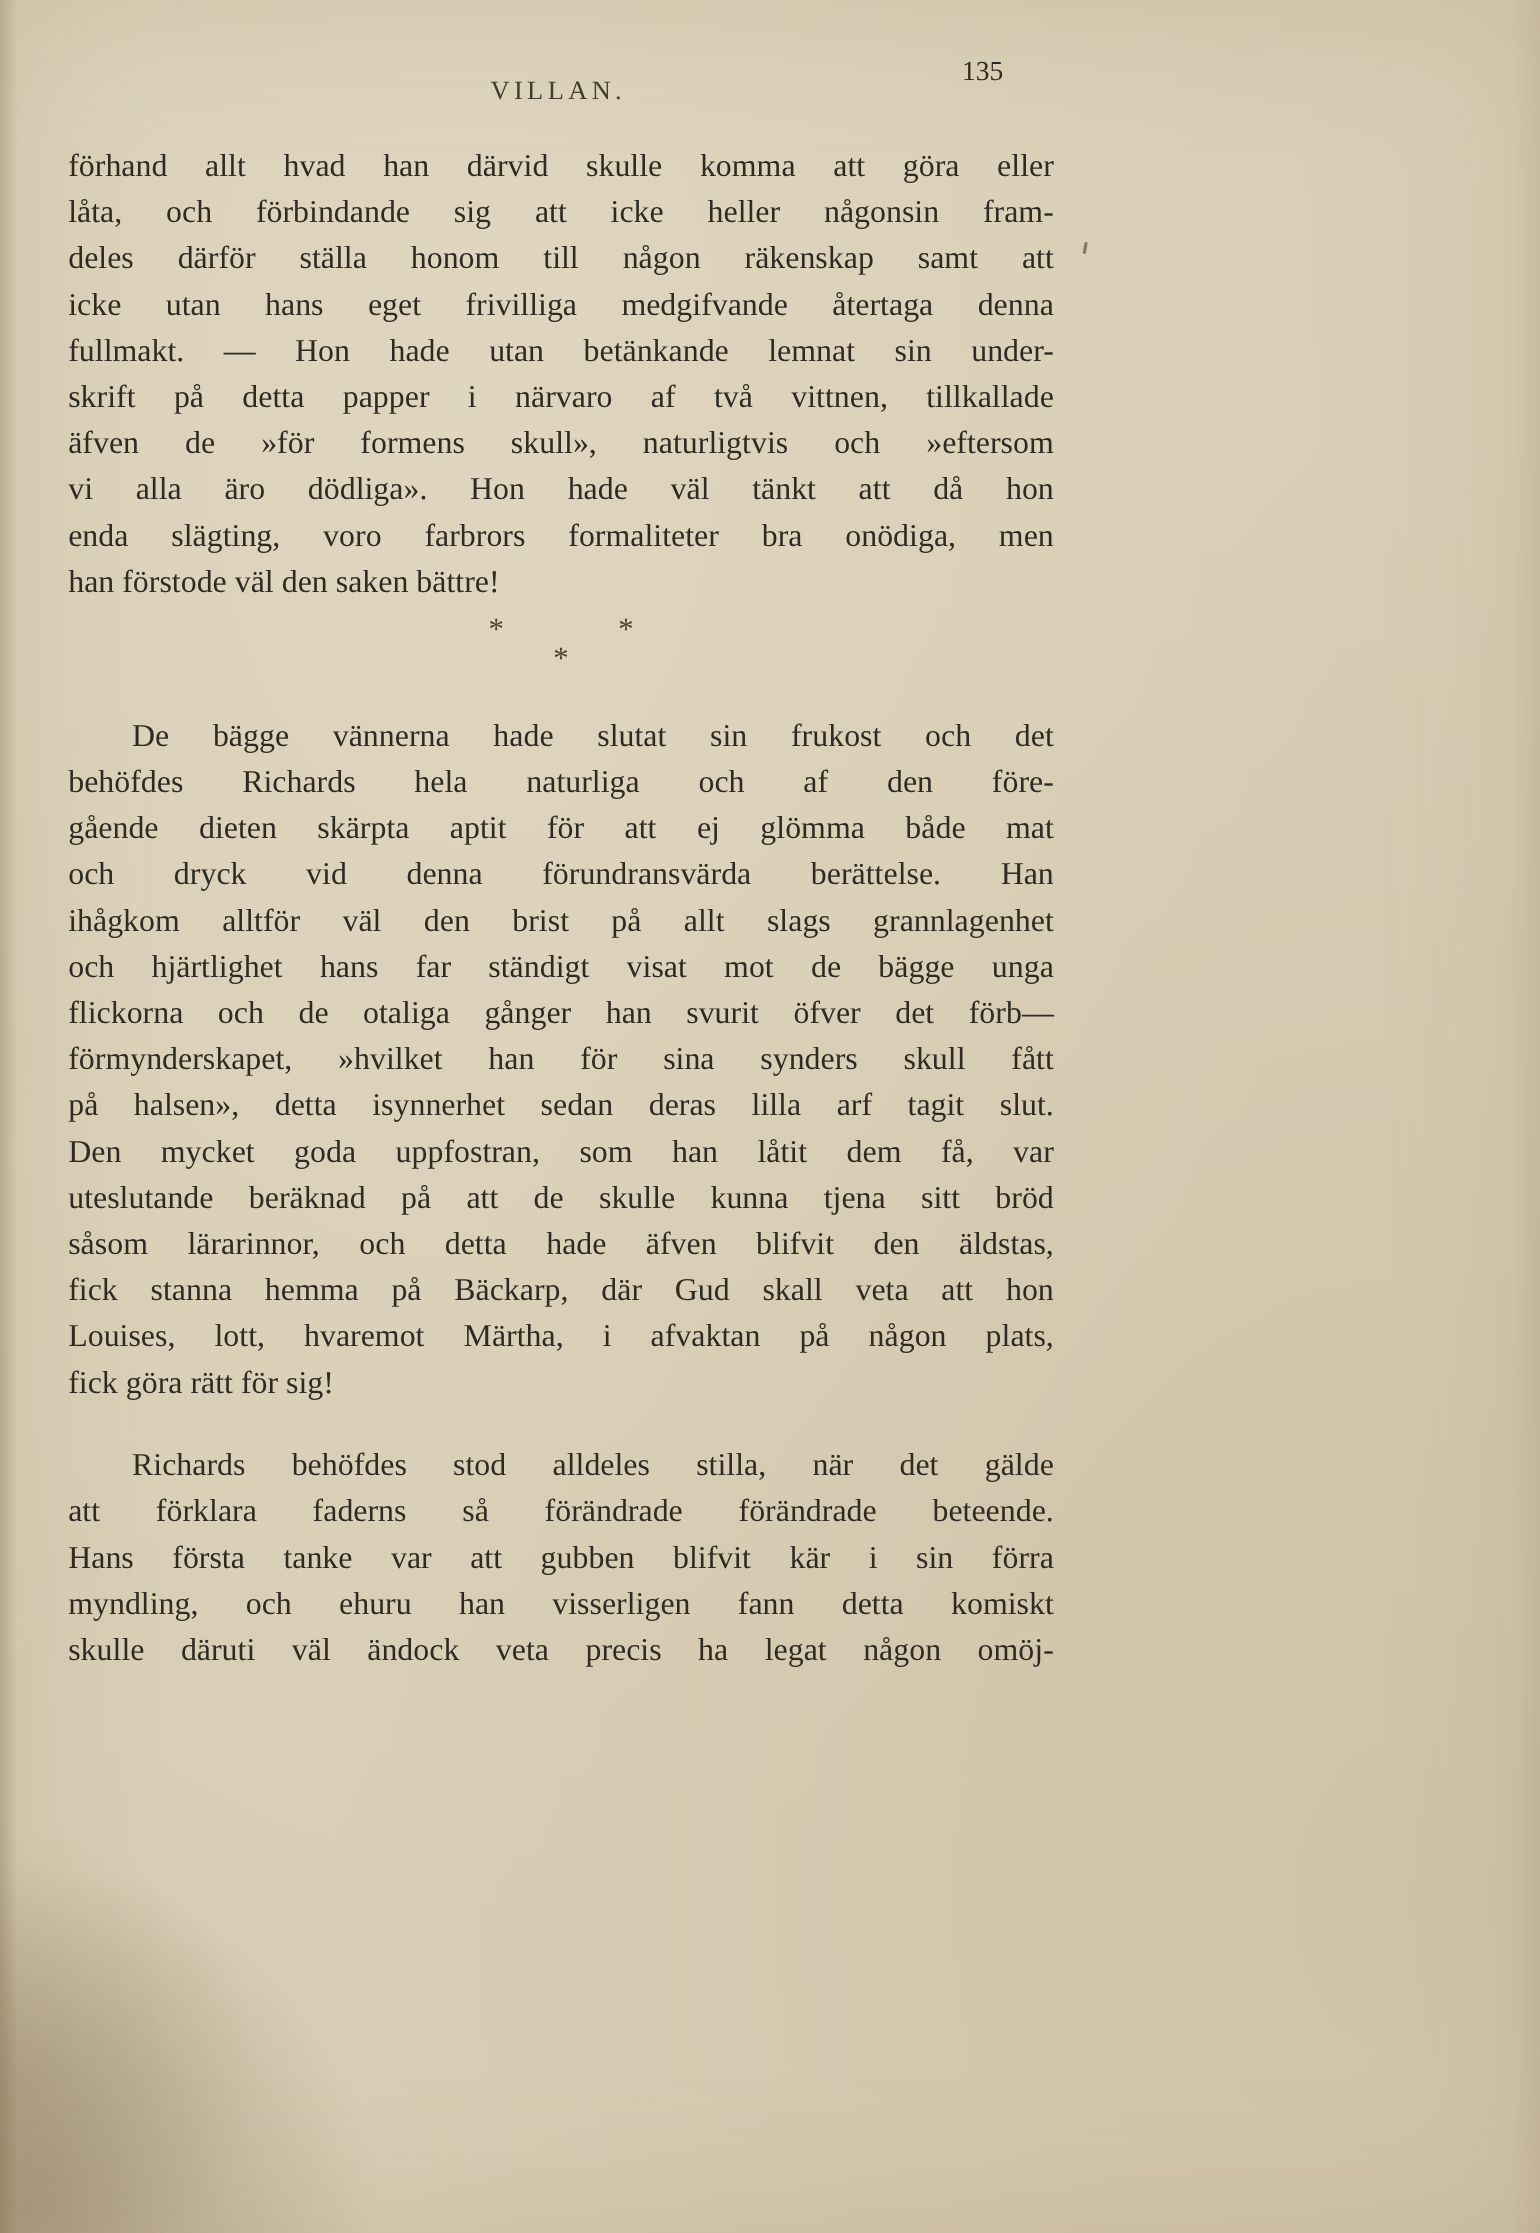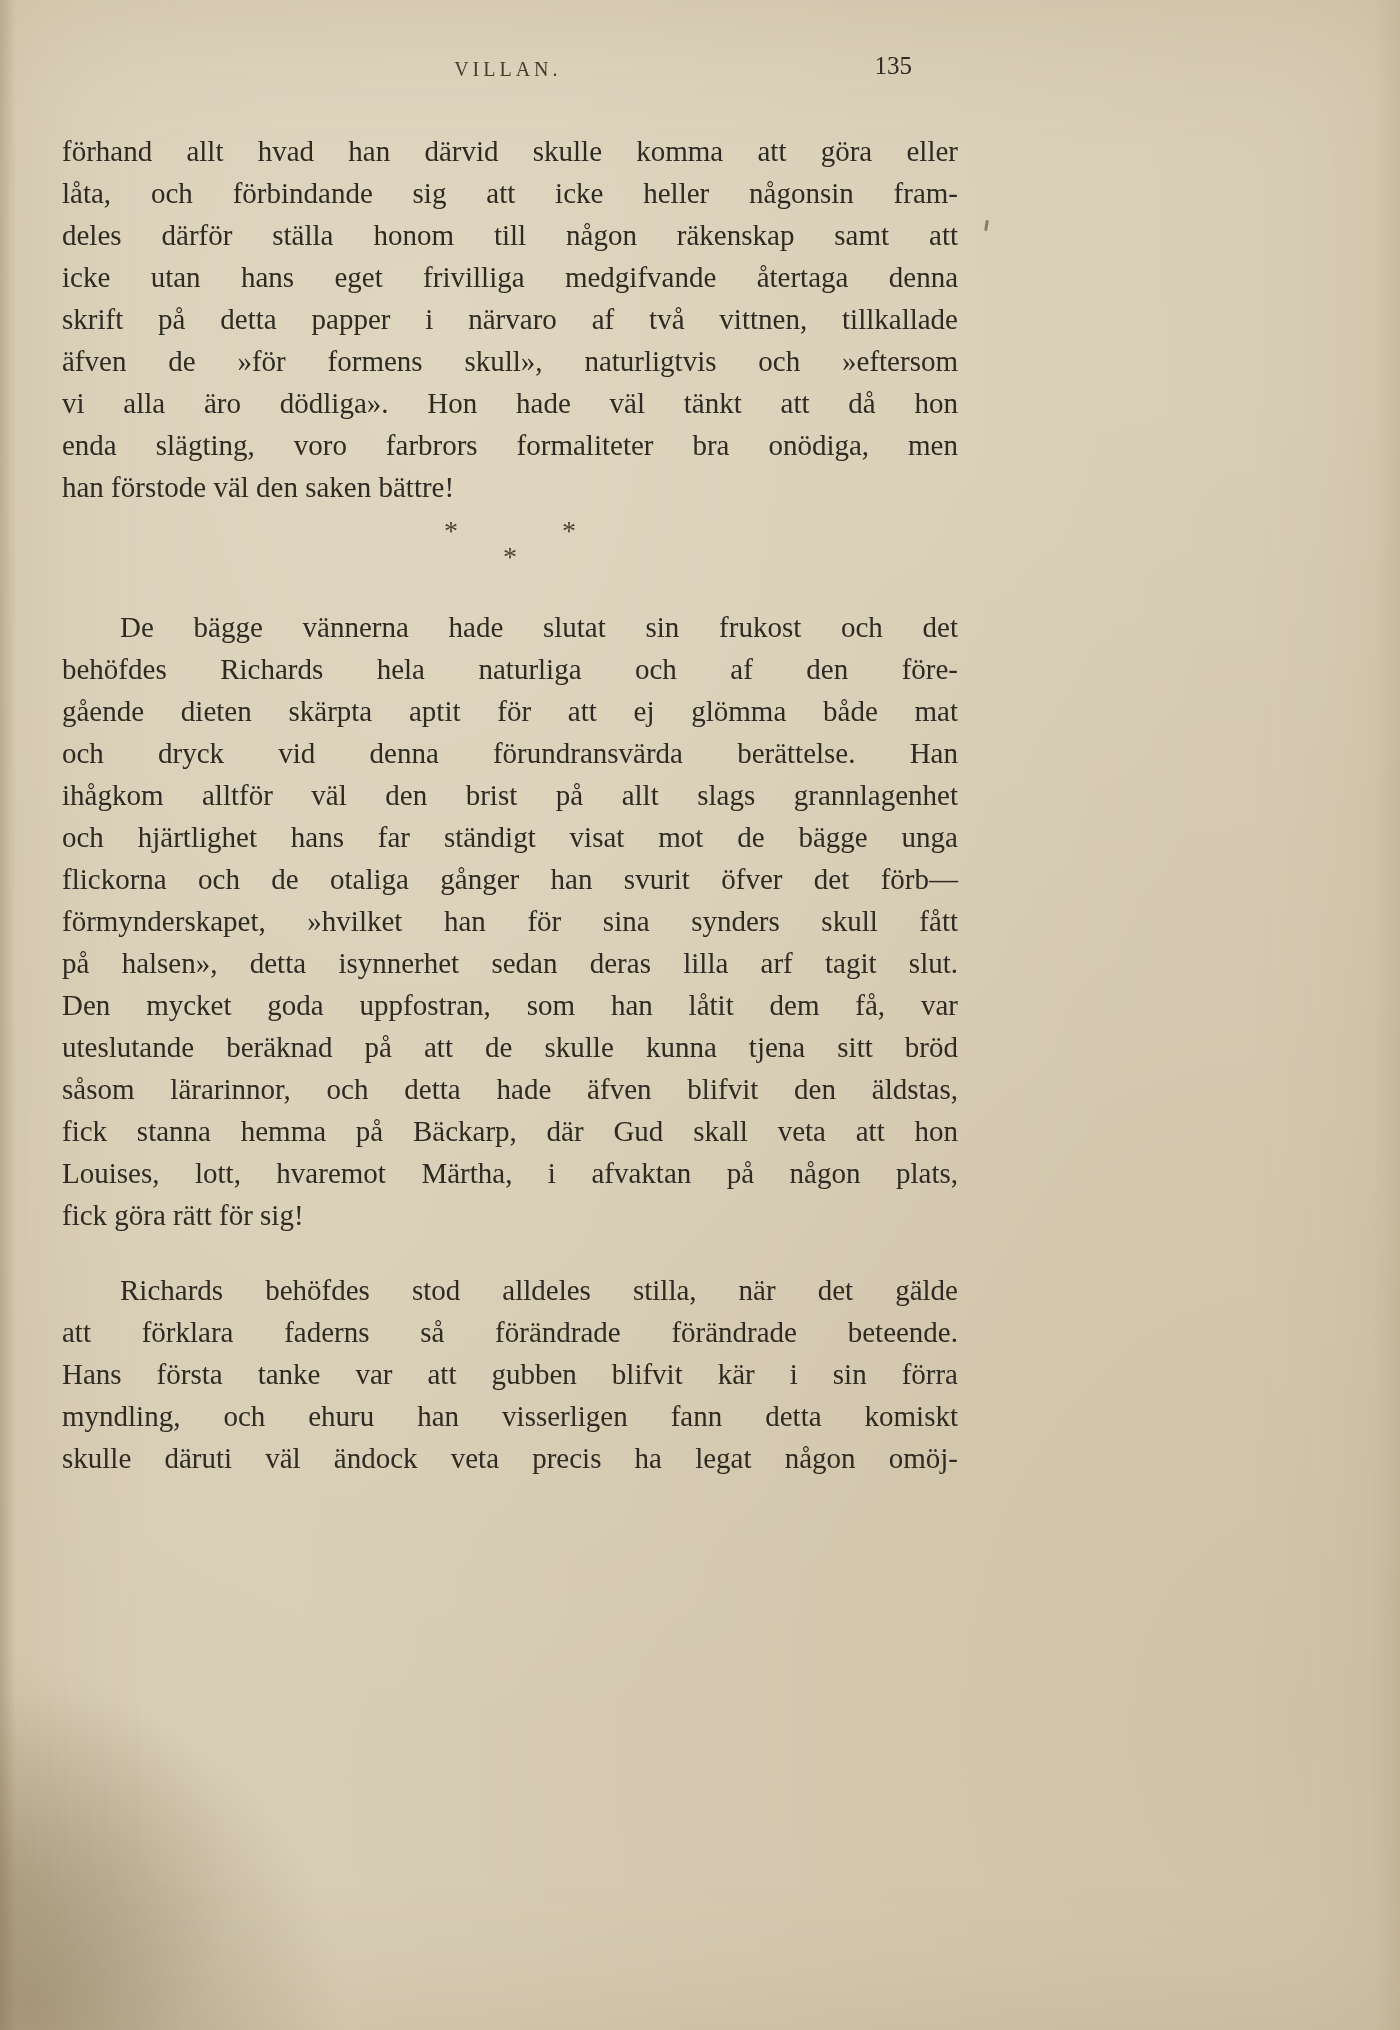--- a/index.html
+++ b/index.html
@@ -31,22 +31,22 @@
   }
 
   .page-header {
     position: relative;
     height: 44px;
   }
   .running-title {
     position: absolute;
     left: 50%;
     transform: translateX(-52%);
-    top: 6px;
-    font-size: 20px;
+    top: 18px;
+    font-size: 24px;
     letter-spacing: 4px;
     color: #433d2d;
   }
   .page-number {
     position: absolute;
     right: 46px;
     top: 0;
     font-size: 25px;
     color: #2e2a21;
   }
@@ -109,20 +109,21 @@
     <header class="page-header">
       <span class="running-title">VILLAN.</span>
       <span class="page-number">135</span>
     </header>
     <main class="body-text" id="blocks">
         <div class="paragraph">
           <div class="line">förhand allt hvad han därvid skulle komma att göra eller</div>
           <div class="line">låta, och förbindande sig att icke heller någonsin fram-</div>
           <div class="line">deles därför ställa honom till någon räkenskap samt att</div>
           <div class="line">icke utan hans eget frivilliga medgifvande återtaga denna</div>
+          <div class="line">fullmakt. — Hon hade utan betänkande lemnat sin under-</div>
           <div class="line">skrift på detta papper i närvaro af två vittnen, tillkallade</div>
           <div class="line">äfven de »för formens skull», naturligtvis och »eftersom</div>
           <div class="line">vi alla äro dödliga». Hon hade väl tänkt att då hon</div>
           <div class="line">enda slägting, voro farbrors formaliteter bra onödiga, men</div>
           <div class="line flush">han förstode väl den saken bättre!</div>
         </div>
         <div class="separator">
           <div class="sep-row">
             <span>*</span>
             <span>*</span>

